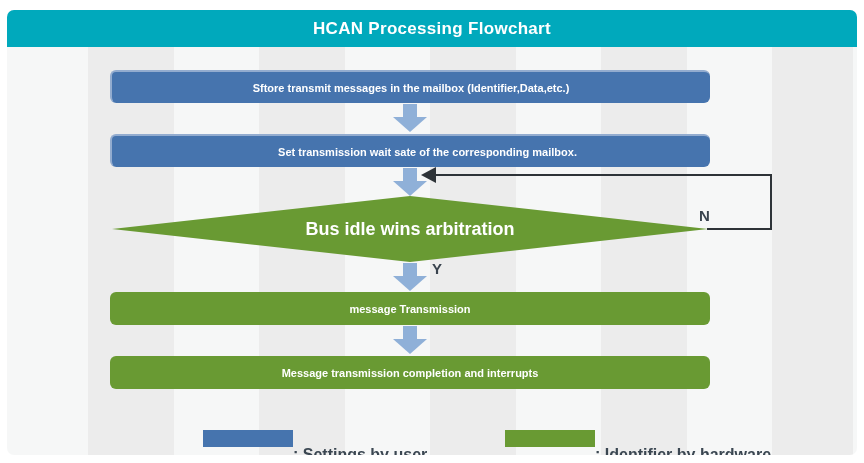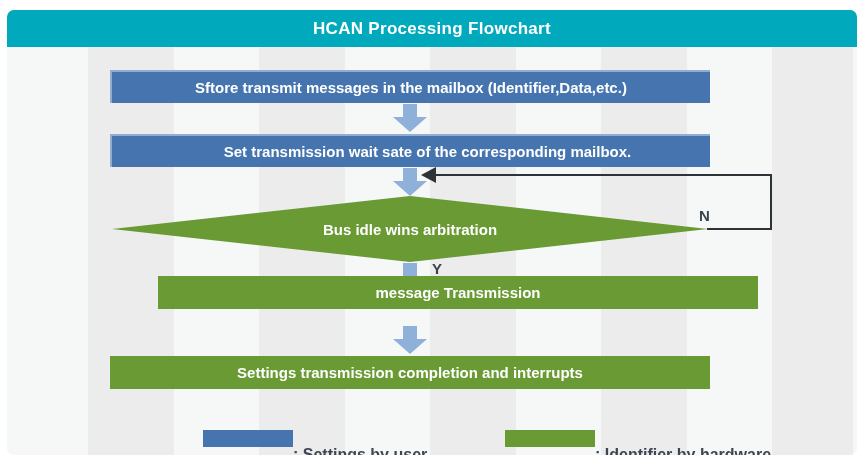--- a/index.html
+++ b/index.html
@@ -12,37 +12,37 @@
     background-position:-4px 0;
   }
   .header {
     position:absolute; left:0; top:0; width:100%; height:37px;
     background:#00a9bc; display:flex; align-items:center; justify-content:center;
   }
   .title { color:#ffffff; font-size:17px; font-weight:bold; letter-spacing:.3px; }
   .box {
     position:absolute; left:103px; width:600px; height:33px;
     display:flex; align-items:center; justify-content:center;
-    color:#ffffff; font-size:15px; font-weight:bold;
+    color:#ffffff; font-size:11px; font-weight:bold;border-radius:6px;
   }
   .blue  { background:#4674ae; border-top:2px solid #93accf; border-left:2px solid #93accf; }
   .green { background:#699a33; }
-  .box1 { top:60px; } .box2 { top:124px;padding-left:33px; } .box3 { top:266px;margin-left:48px; } .box4 { top:346px; }
+  .box1 { top:60px; } .box2 { top:124px;padding-left:33px; } .box3 { top:282px; } .box4 { top:346px; }
   .block-arrow { position:absolute; width:34px; }
   .block-arrow .stem { width:14px; height:13px; background:#8fb0d8; margin:0 auto; }
   .block-arrow .head { width:0; height:0; margin:0 auto;
     border-left:17px solid transparent; border-right:17px solid transparent;
     border-top:15px solid #8fb0d8; }
   .a1 { left:386px; top:94px; }  .a2 { left:386px; top:158px; }
   .a3 { left:386px; top:253px; } .a4 { left:386px; top:316px; }
   .diamond-wrap { position:absolute; left:105px; top:186px; width:596px; height:66px; }
   .diamond-wrap svg { position:absolute; left:0; top:0; }
   .diamond-label { position:absolute; left:0; top:0; width:100%; height:100%;
     display:flex; align-items:center; justify-content:center;
-    color:#ffffff; font-size:15px; font-weight:bold; }
+    color:#ffffff; font-size:18px; font-weight:bold; }
   .line { position:absolute; background:#2e3338; }
   .loop-top    { left:428px; top:164px; width:337px; height:2px; }
   .loop-right  { left:763px; top:164px; width:2px;  height:56px; }
   .loop-bottom { left:700px; top:218px; width:65px; height:2px; }
   .arrowhead-left { position:absolute; left:414px; top:157px; width:0; height:0;
     border-top:8px solid transparent; border-bottom:8px solid transparent;
     border-right:15px solid #2e3338; }
   .branch-label { position:absolute; color:#39434e; font-size:15px; font-weight:bold; }
   .lbl-n { left:692px; top:197px; }
   .lbl-y { left:425px; top:250px; }
@@ -93,21 +93,21 @@
   </div>
   <span class="branch-label lbl-y">Y</span>
 
   <div class="box green box3">message Transmission</div>
 
   <div class="block-arrow a4">
     <div class="stem"></div>
     <div class="head"></div>
   </div>
 
-  <div class="box green box4">Settings transmission completion and interrupts</div>
+  <div class="box green box4">Message transmission completion and interrupts</div>
 
   <div class="legend-item user">
     <div class="swatch blue" style="border:none;"></div>
     <span class="legend-text">: Settings by user</span>
   </div>
 
   <div class="legend-item hw">
     <div class="swatch green"></div>
     <span class="legend-text">: Identifier by hardware</span>
   </div>

